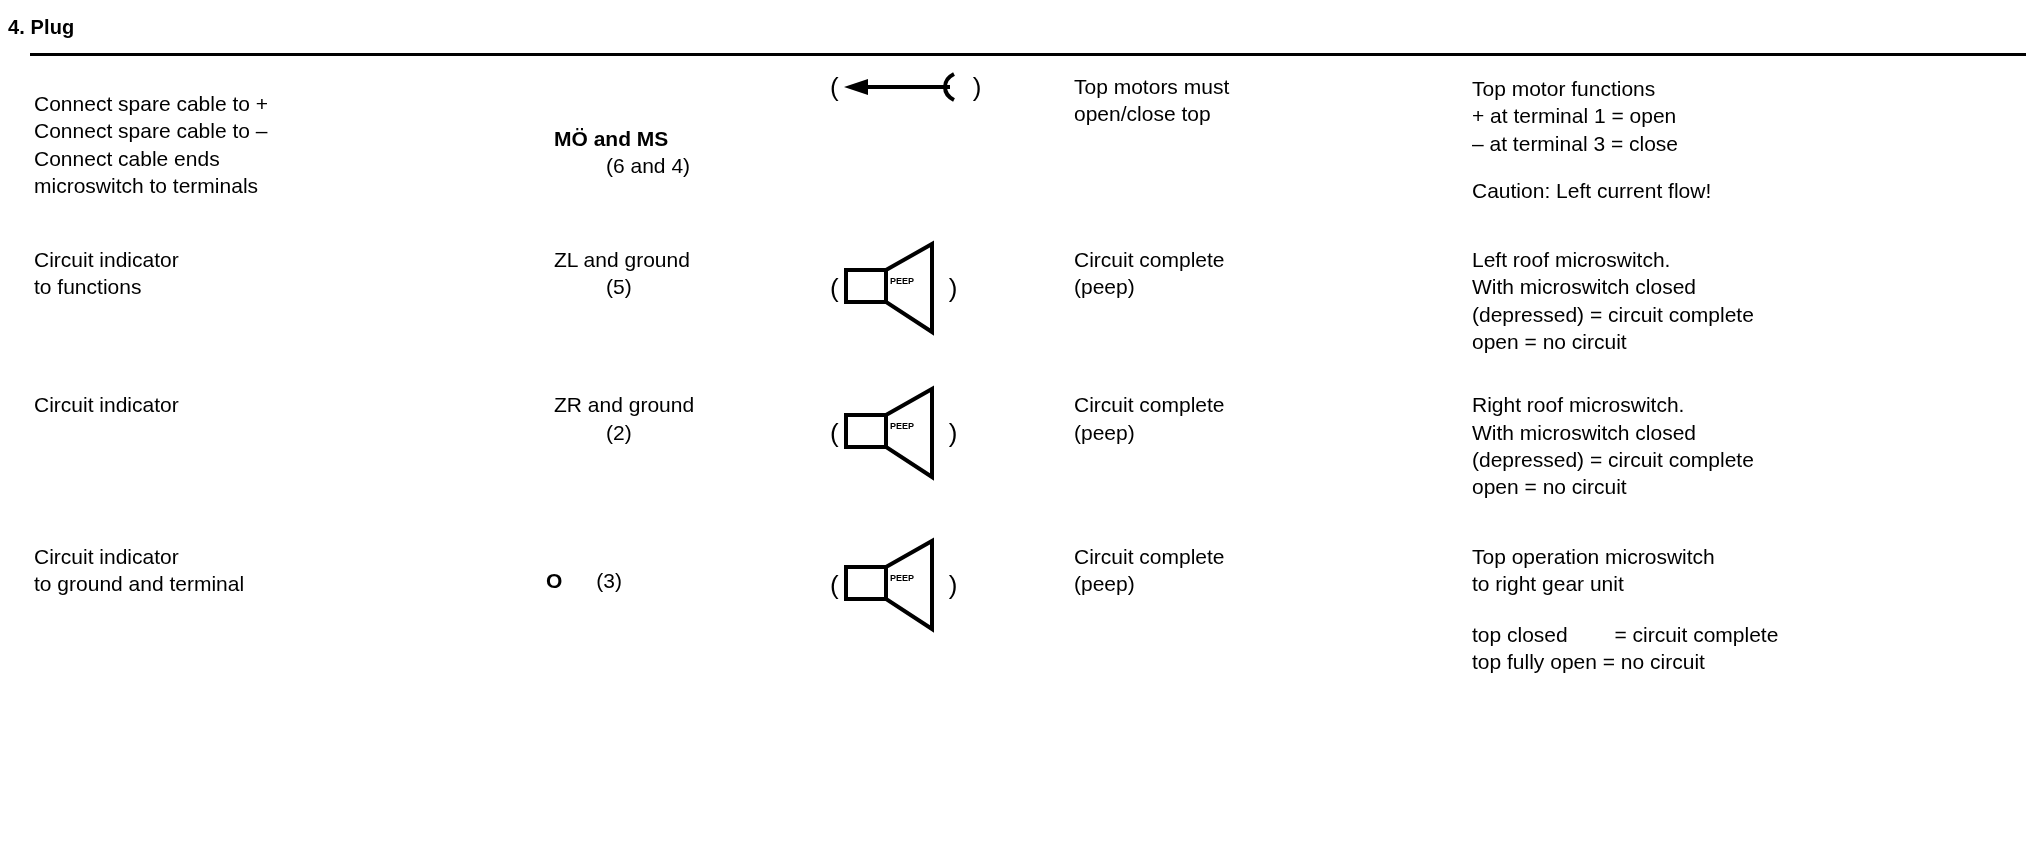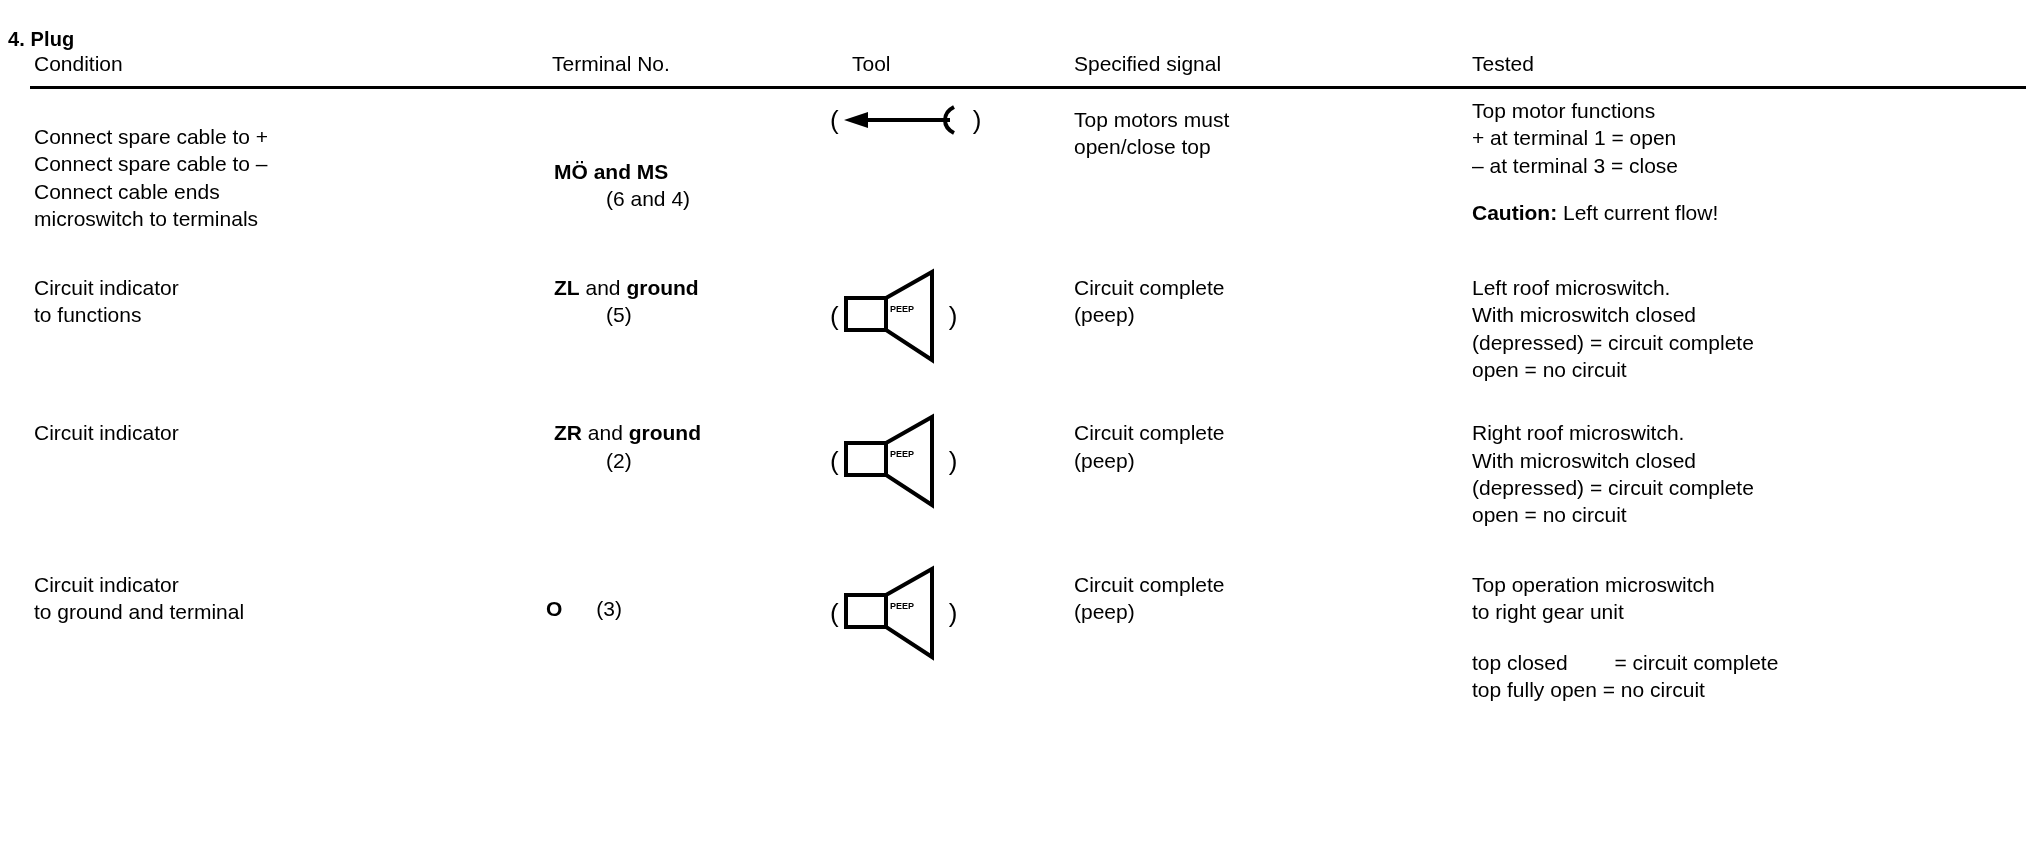--- a/index.html
+++ b/index.html
@@ -17,21 +17,21 @@
   }
   .page {
     position: relative;
     width: 2026px;
     height: 864px;
     padding: 0;
   }
   .section-title {
     position: absolute;
     left: 8px;
-    top: 28px;
+    top: 16px;
     font-size: 20px;
     font-weight: bold;
     letter-spacing: 0.1px;
   }
   table.spec {
     position: absolute;
     left: 0px;
     top: 52px;
     width: 2026px;
     border-collapse: collapse;
@@ -72,25 +72,25 @@
   tbody td {
     vertical-align: top;
     font-size: 21px;
     line-height: 1.30;
     padding: 0;
   }
   td.cell-cond { padding: 34px 10px 0 34px; }
   td.cell-term { padding: 17px 6px 0 12px; text-align: left; }
   td.cell-tool { padding: 14px 0 0 0; text-align: left; }
   td.cell-sig  { padding: 17px 8px 0 14px; }
-  td.cell-test { padding: 8px 6px 0 32px; }
+  td.cell-test { padding: 19px 6px 0 32px; }
 
   .line { display: block; white-space: pre; }
   .line.gap { margin-top: 20px; }
-  .b { font-weight: bold; text-align: center; }
+  .b { font-weight: normal; text-align: center; }
   .term-main { font-weight: bold; display: block; padding-left: 2px; }
   .term-sub { display: block; padding-left: 54px; }
   .term-inline-sub { display: block; padding-left: 2px; margin-top: 24px; }
   .term-o { font-weight: bold; }
 
   
   .tool-wrap {
     display: inline-flex;
     align-items: center;
     gap: 3px;
@@ -117,37 +117,20 @@
 
   <table class="spec">
     <colgroup>
       <col class="c-cond">
         <col class="c-term">
         <col class="c-tool">
         <col class="c-sig">
         <col class="c-test">
     </colgroup>
     <thead>
-      <tr>
-        <th class="h-cond">
-            <span class="hd">Condition</span>
-          </th>
-        <th class="h-term">
-            <span class="hd">Terminal No.</span>
-          </th>
-        <th class="h-tool">
-            <span class="hd">Tool</span>
-          </th>
-        <th class="h-sig">
-            <span class="hd">Specified signal</span>
-          </th>
-        <th class="h-test">
-            <span class="hd">Tested</span>
-          </th>
-      </tr>
       <tr class="rule">
         <th class="rule-cell-first">
             <span class="rule-line"></span>
           </th>
         <th>
             <span class="rule-line"></span>
           </th>
         <th>
             <span class="rule-line"></span>
           </th>

